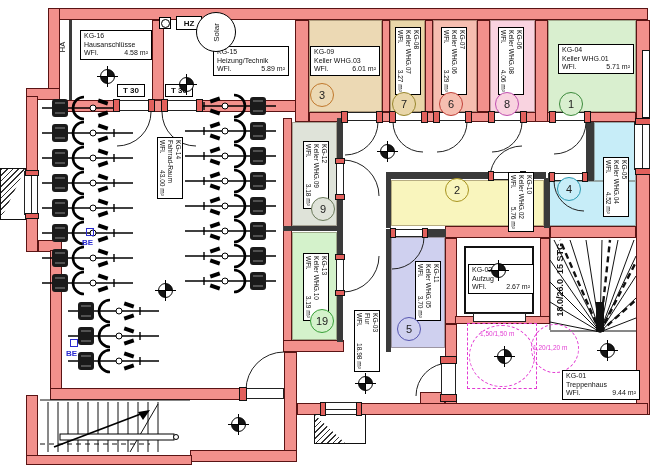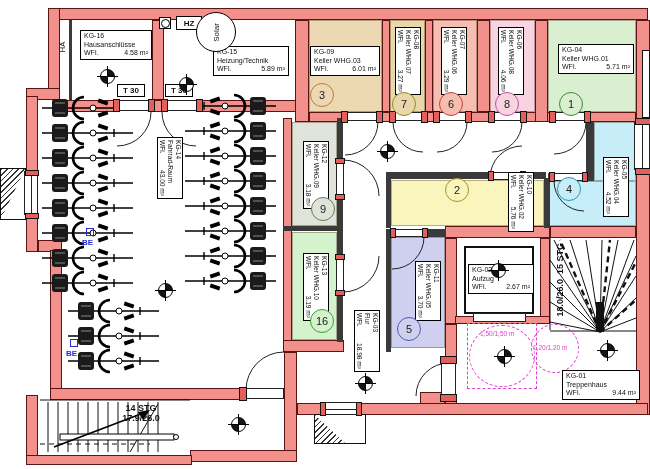--- a/index.html
+++ b/index.html
@@ -297,45 +297,41 @@
   </div>
 
   <div class="numc" style="left: 310px; top: 83px; background-color: rgb(236, 217, 180); border-color: rgb(192, 120, 44);">3</div>
   <div class="numc" style="left: 392px; top: 92px; background-color: rgb(233, 214, 169); border-color: rgb(152, 134, 44);">7</div>
   <div class="numc" style="left: 439px; top: 92px; background-color: rgb(246, 190, 176); border-color: rgb(192, 64, 56);">6</div>
   <div class="numc" style="left: 495px; top: 92px; background-color: rgb(249, 211, 224); border-color: rgb(192, 80, 176);">8</div>
   <div class="numc" style="left: 559px; top: 92px; background-color: rgb(217, 239, 207); border-color: rgb(60, 138, 60);">1</div>
   <div class="numc" style="left: 557px; top: 177px; background-color: rgb(199, 237, 248); border-color: rgb(40, 152, 176);">4</div>
   <div class="numc" style="left: 445px; top: 178px; background-color: rgb(249, 245, 189); border-color: rgb(168, 148, 32);">2</div>
   <div class="numc" style="left: 311px; top: 197px; background-color: rgb(223, 227, 217); border-color: rgb(106, 122, 90);">9</div>
-  <div class="numc" style="left: 310px; top: 309px; background-color: rgb(212, 242, 203); border-color: rgb(56, 160, 56);">16</div>
+  <div class="numc" style="left: 310px; top: 309px; background-color: rgb(212, 242, 203); border-color: rgb(56, 160, 56);">19</div>
   <div class="numc" style="left: 397px; top: 317px; background-color: rgb(207, 208, 239); border-color: rgb(86, 86, 176);">5</div>
 
   <div class="vtext" style="left:52px;top:42px;width:20px;height:10px">HA</div>
   <div class="t30" style="left:176px;top:16px;width:26px;height:14px">HZ</div>
   <div class="hzsym" style="left:159px;top:17px">
       <i></i>
     </div>
   <div class="solar" style="left:196px;top:12px">
       <span>Solar</span>
     </div>
   <div class="t30" style="left:117px;top:84px;width:28px;height:13px">T 30</div>
   <div class="t30" style="left:165px;top:84px;width:28px;height:13px">T 30</div>
 
   <div class="besq" style="left:86px;top:228px"></div>
   <div class="betxt" style="left: 82px; top: 238px; color: rgb(42, 42, 208);">BE</div>
   <div class="besq" style="left:70px;top:339px"></div>
   <div class="betxt" style="left: 66px; top: 349px; color: rgb(42, 42, 208);">BE</div>
 
   <div class="stxtv" style="left:532px;top:283px;width:56px">
     <span>18.0/26.0</span>&nbsp;&nbsp;<span>15 STG</span>
-  </div>
-  <div class="stxt" style="left:106px;top:403px;width:70px">
-    <div>14 STG</div>
-    <div>17.9/26.0</div>
   </div>
 
   <div class="msq" style="left:467px;top:323px;width:70px;height:66px"></div>
   <div class="mcirc" style="left:469px;top:325px;width:66px;height:62px"></div>
   <div class="mtxt" style="left: 480px; top: 330px; color: rgb(226, 59, 210);">1,50/1,50 m</div>
   <div class="mcirc" style="left:531px;top:324px;width:48px;height:49px"></div>
   <div class="mtxt" style="left: 533px; top: 344px; color: rgb(226, 59, 210);">1,20/1,20 m</div>
 
 <div class="wall" style="left: 48px; top: 8px; width: 600px; height: 12px;"></div>
     <div class="wall" style="left: 48px; top: 8px; width: 12px; height: 92px;"></div>

